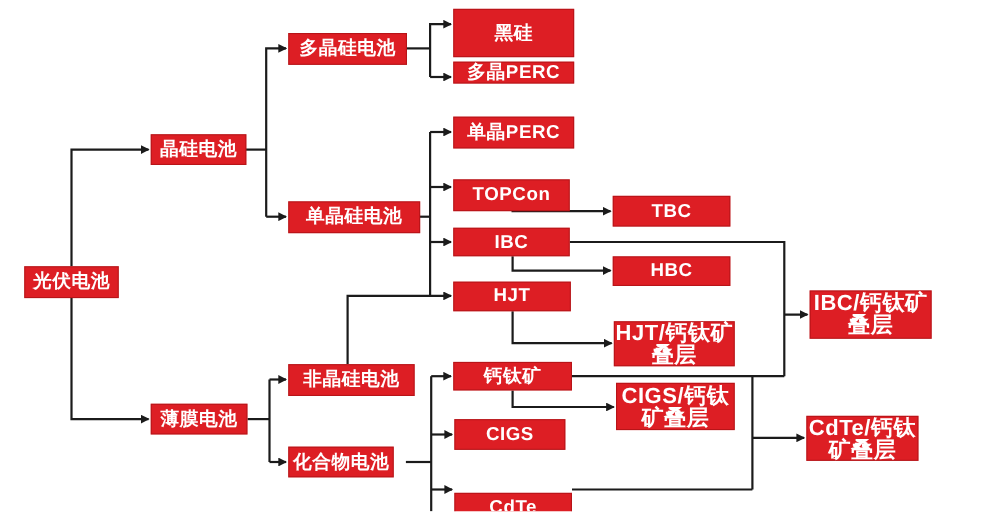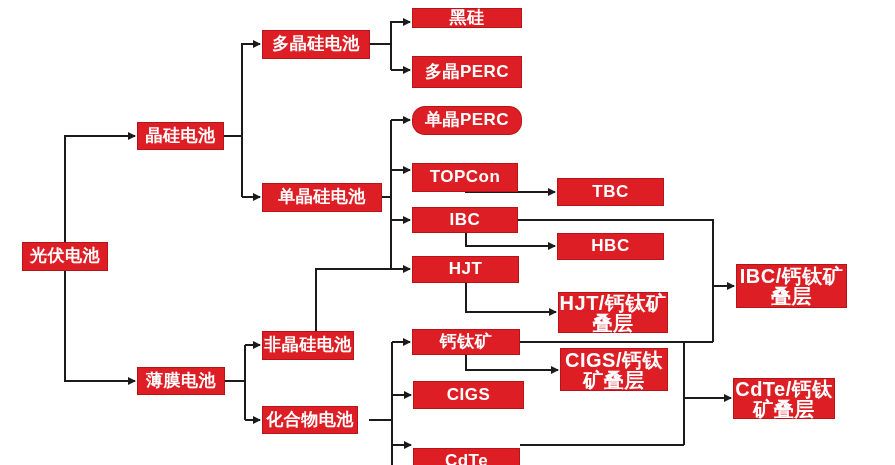--- a/index.html
+++ b/index.html
@@ -96,30 +96,30 @@
     <polyline points="684,342 684,445"></polyline>
     <polyline points="520,445 684,445"></polyline>
     <polyline points="684,398 731,398" marker-end="url(#arrowhead)"></polyline>
   </svg>
 
   <div class="node" style="left:22px; top:242px; width:86px; height:29px;">光伏电池</div>
   <div class="node" style="left:137px; top:122px; width:87px; height:28px;">晶硅电池</div>
   <div class="node" style="left:137px; top:367px; width:88px; height:28px;">薄膜电池</div>
   <div class="node" style="left:262px; top:30px; width:108px; height:29px;">多晶硅电池</div>
   <div class="node" style="left:262px; top:183px; width:120px; height:29px;">单晶硅电池</div>
-  <div class="node" style="left:262px; top:331px; width:92px; height:29px;">非晶硅电池</div>
+  <div class="node" style="left:262px; top:331px; width:115px; height:29px;">非晶硅电池</div>
   <div class="node" style="left:262px; top:406px; width:96px; height:28px;">化合物电池</div>
-  <div class="node" style="left:412px; top:8px; width:110px; height:20px;">黑硅</div>
-  <div class="node" style="left:412px; top:56px; width:110px; height:32px;">多晶PERC</div>
-  <div class="node" style="left:412px; top:106px; width:110px; height:29px;border-radius:13px;">单晶PERC</div>
+  <div class="node" style="left:412px; top:8px; width:110px; height:44px;">黑硅</div>
+  <div class="node" style="left:412px; top:56px; width:110px; height:20px;">多晶PERC</div>
+  <div class="node" style="left:412px; top:106px; width:110px; height:29px;">单晶PERC</div>
   <div class="node" style="left:412px; top:163px; width:106px; height:29px;">TOPCon</div>
   <div class="node" style="left:412px; top:207px; width:106px; height:26px;">IBC</div>
   <div class="node" style="left:412px; top:329px; width:108px; height:26px;">钙钛矿</div>
   <div class="node" style="left:412px; top:256px; width:107px; height:27px;">HJT</div>
-  <div class="node" style="left:413px; top:381px; width:111px; height:28px;">CIGS</div>
+  <div class="node" style="left:413px; top:381px; width:101px; height:28px;">CIGS</div>
   <div class="node" style="left:413px; top:448px; width:107px; height:26px;">CdTe</div>
   <div class="node" style="left:557px; top:178px; width:107px; height:28px;">TBC</div>
   <div class="node" style="left:557px; top:233px; width:107px; height:27px;">HBC</div>
   <div class="node small" style="left:558px; top:292px; width:110px; height:41px;">HJT/钙钛矿
 叠层</div>
   <div class="node small" style="left:560px; top:348px; width:108px; height:43px;">CIGS/钙钛
 矿叠层</div>
   <div class="node small" style="left:736px; top:264px; width:111px; height:44px;">IBC/钙钛矿
 叠层</div>
   <div class="node small" style="left:733px; top:378px; width:102px; height:41px;">CdTe/钙钛

